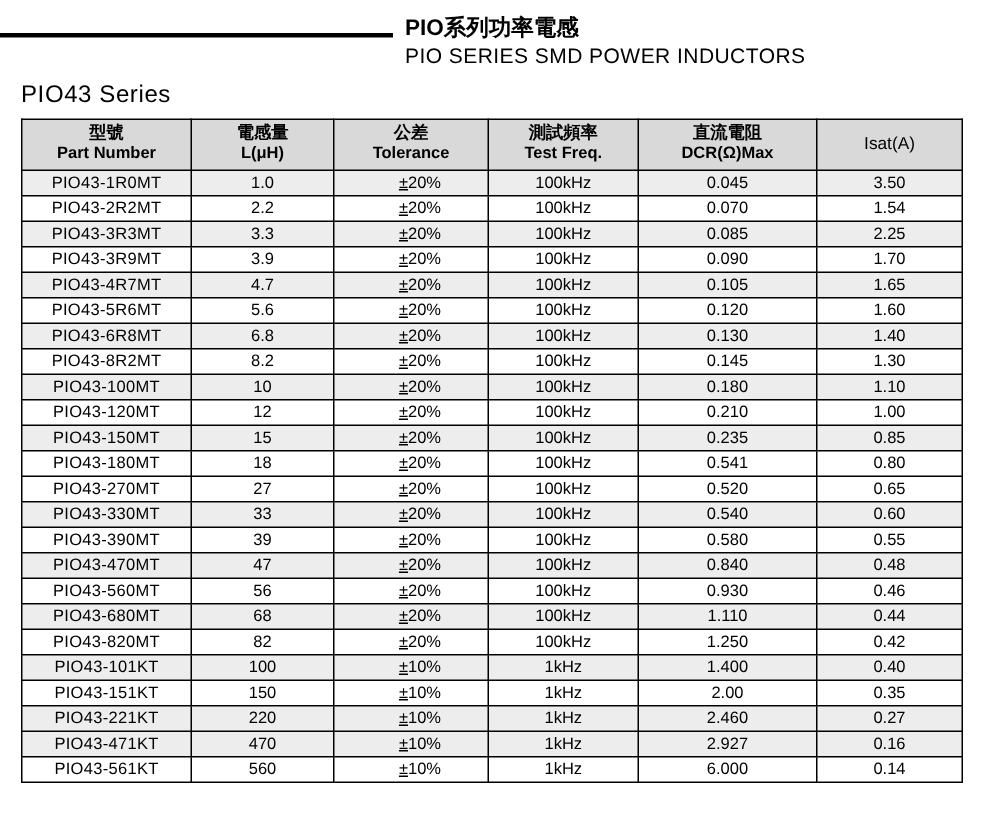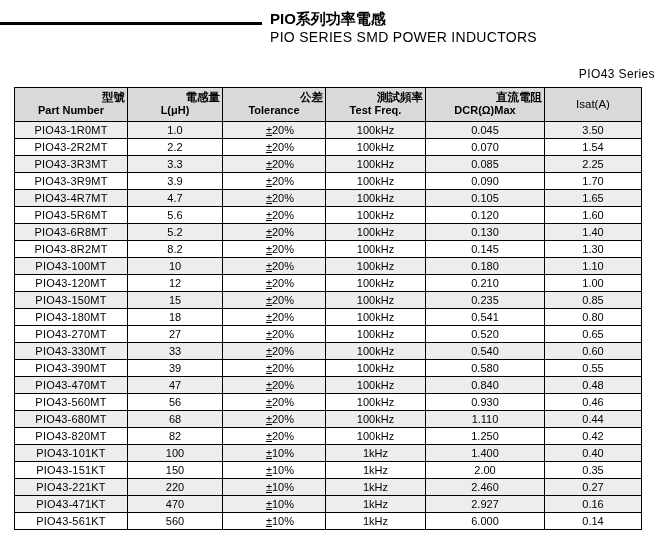--- a/index.html
+++ b/index.html
@@ -48,24 +48,23 @@
     font-weight: bold;
   }
   .title-en {
     font-size: 14px;
     line-height: 19px;
     white-space: nowrap;
     letter-spacing: 0.3px;
   }
   
   .series-label {
-    margin: 20px 0 6px 14px;
-    font-size: 12px;
+    margin: 8px 0 6px 14px;
+    font-size: 16px;
     letter-spacing: 0.4px;
-    text-align: right;
   }
   
   .table-wrap {
     margin: 0 14px 0 14px;
   }
   table.spec {
     border-collapse: collapse;
     width: 627px;
     table-layout: fixed;
   }
@@ -78,21 +77,20 @@
   table.spec thead th {
     background: #d9d9d9;
     padding: 3px 2px 4px 2px;
     line-height: 13px;
     font-weight: normal;
   }
   .th-cn {
     font-size: 11.5px;
     font-weight: bold;
     display: block;
-    text-align: right;
   }
   .th-en {
     font-size: 11px;
     font-weight: bold;
     display: block;
   }
   .th-single {
     font-size: 11.5px;
     font-weight: normal;
     display: block;
@@ -224,21 +222,21 @@
           <tr class="plain">
             <td class="part">PIO43-5R6MT</td>
             <td>5.6</td>
             <td><span class="tol"><span class="pm">±</span>20%</span></td>
             <td>100kHz</td>
             <td>0.120</td>
             <td>1.60</td>
           </tr>
           <tr class="shaded">
             <td class="part">PIO43-6R8MT</td>
-            <td>5.2</td>
+            <td>6.8</td>
             <td><span class="tol"><span class="pm">±</span>20%</span></td>
             <td>100kHz</td>
             <td>0.130</td>
             <td>1.40</td>
           </tr>
           <tr class="plain">
             <td class="part">PIO43-8R2MT</td>
             <td>8.2</td>
             <td><span class="tol"><span class="pm">±</span>20%</span></td>
             <td>100kHz</td>

